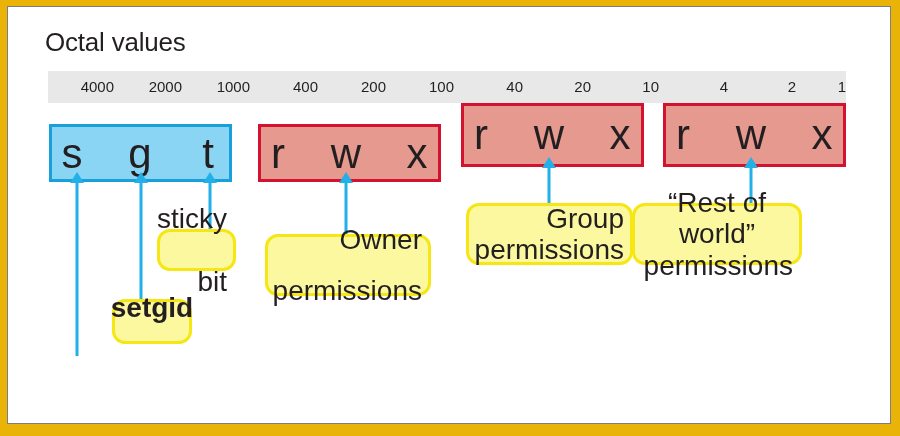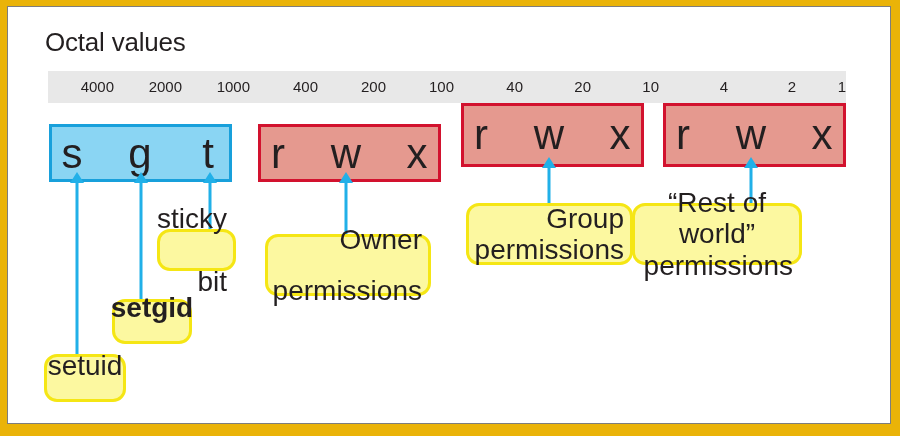--- a/index.html
+++ b/index.html
@@ -186,23 +186,20 @@
   <div class="arrow" style="left:541px; top:157px; width:15px; height:46px;">
     <div class="head"></div>
     <div class="shaft" style="top:10px; height:36px;"></div>
   </div>
 
   <div class="arrow" style="left:743px; top:157px; width:15px; height:46px;">
     <div class="head"></div>
     <div class="shaft" style="top:10px; height:36px;"></div>
   </div>
 
-  <div class="callout" style="left:44px; top:354px; width:82px; height:48px;">
-    <span>setuid</span>
-  </div>
 
   <div class="callout" style="left:112px; top:299px; width:80px; height:45px;font-weight:bold;">
     <span>setgid</span>
   </div>
 
   <div class="callout" style="left:157px; top:229px; width:79px; height:42px; flex-direction:column;gap:32px;">
     <span>sticky</span>
     <span>bit</span>
   </div>
 

